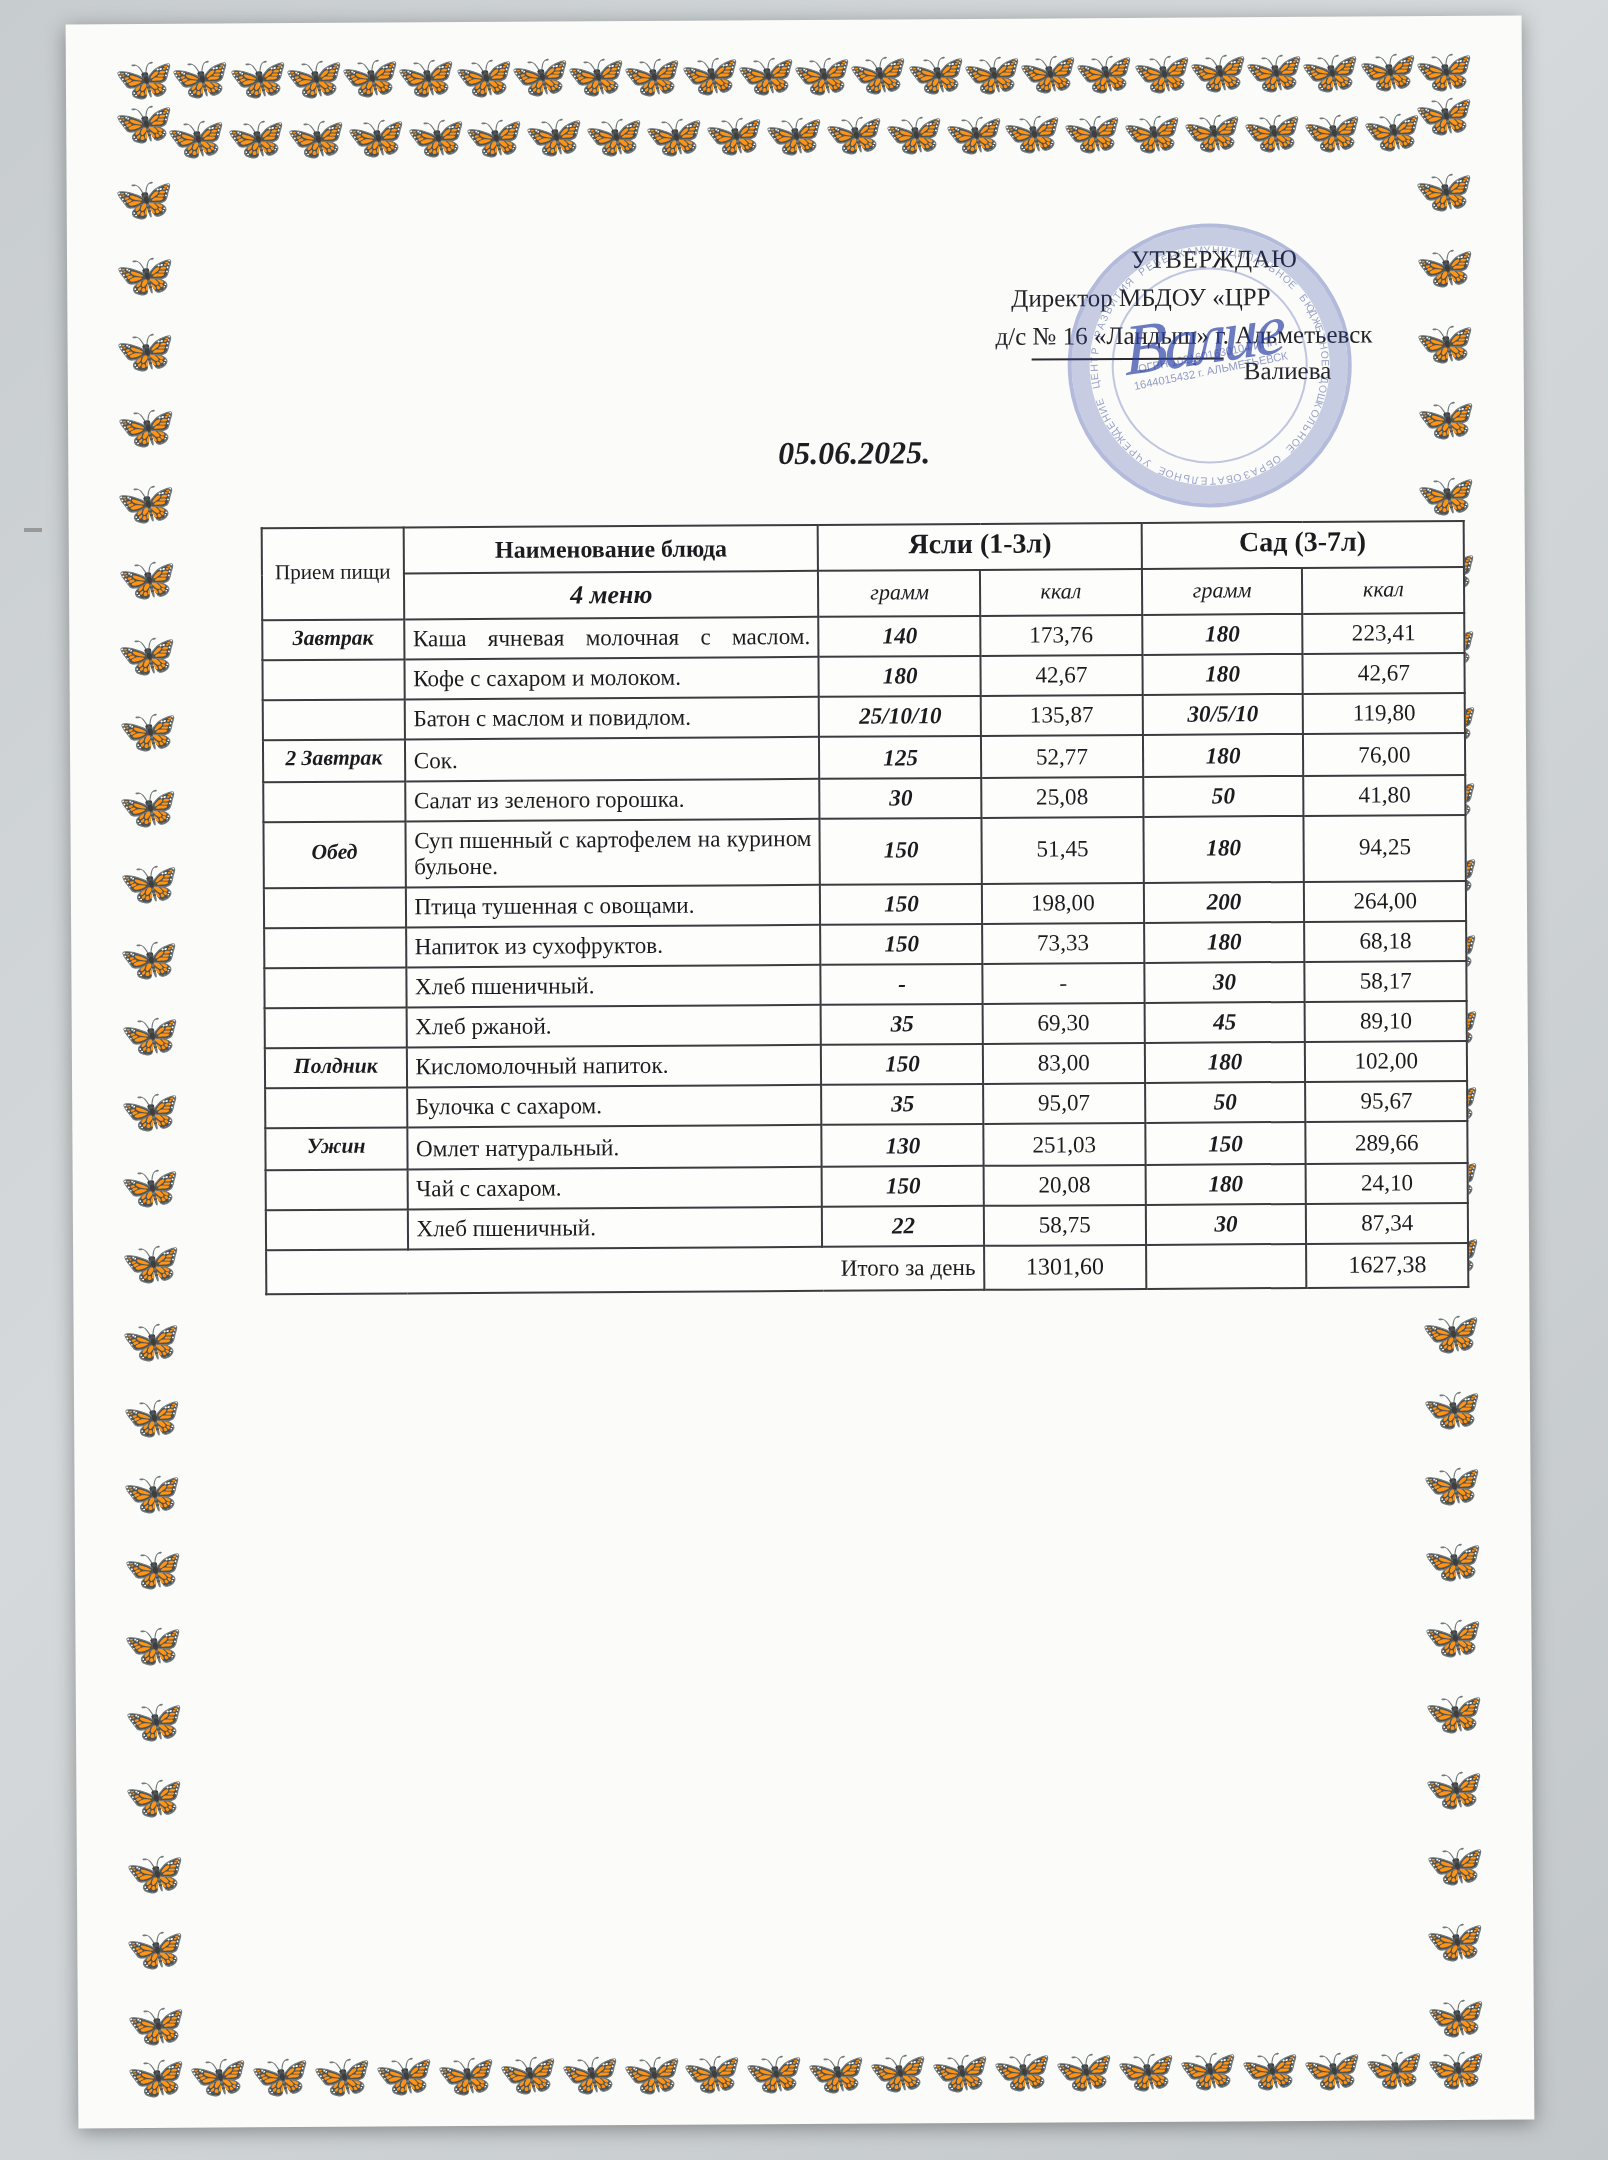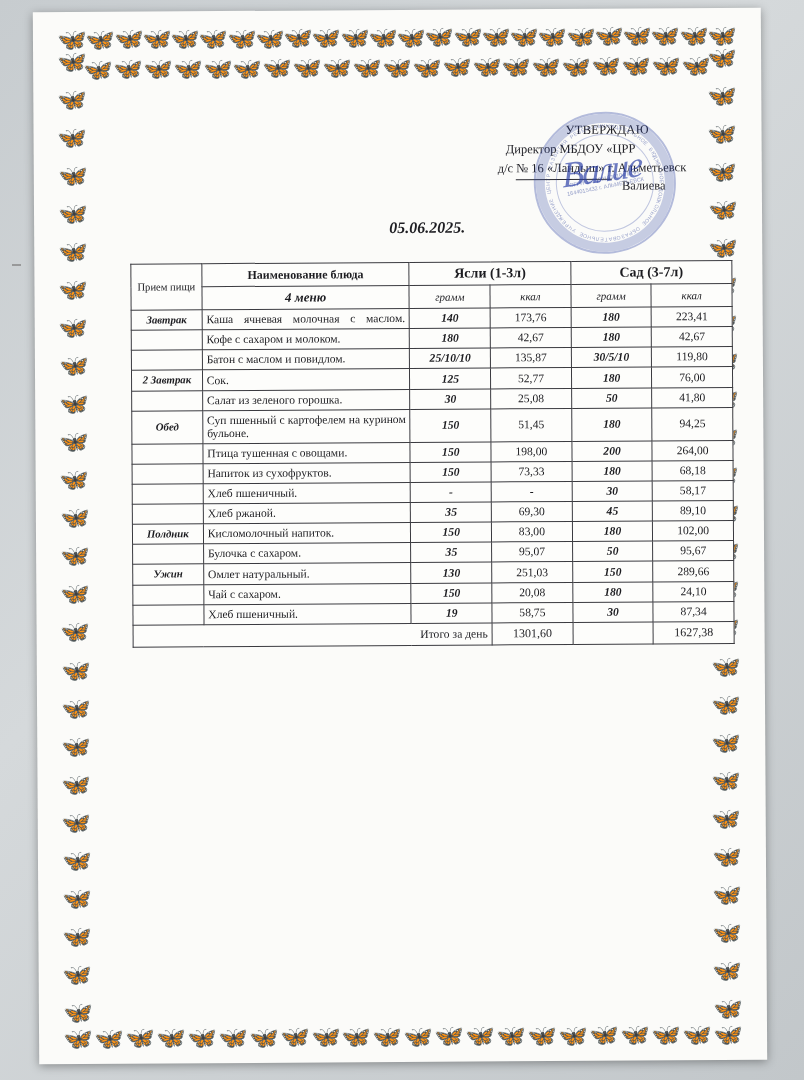--- a/index.html
+++ b/index.html
@@ -554,21 +554,21 @@
               <td class="meal"></td>
               <td class="dish">Чай с сахаром.</td>
               <td class="num">150</td>
               <td class="kcal">20,08</td>
               <td class="num">180</td>
               <td class="kcal">24,10</td>
             </tr>
             <tr>
               <td class="meal"></td>
               <td class="dish">Хлеб пшеничный.</td>
-              <td class="num">19</td>
+              <td class="num">22</td>
               <td class="kcal">58,75</td>
               <td class="num">30</td>
               <td class="kcal">87,34</td>
             </tr>
           </tbody>
         <tfoot>
           <tr>
             <td class="total-label" colspan="3">Итого за день</td>
             <td class="total-val">1301,60</td>
             <td class="nb"></td>

